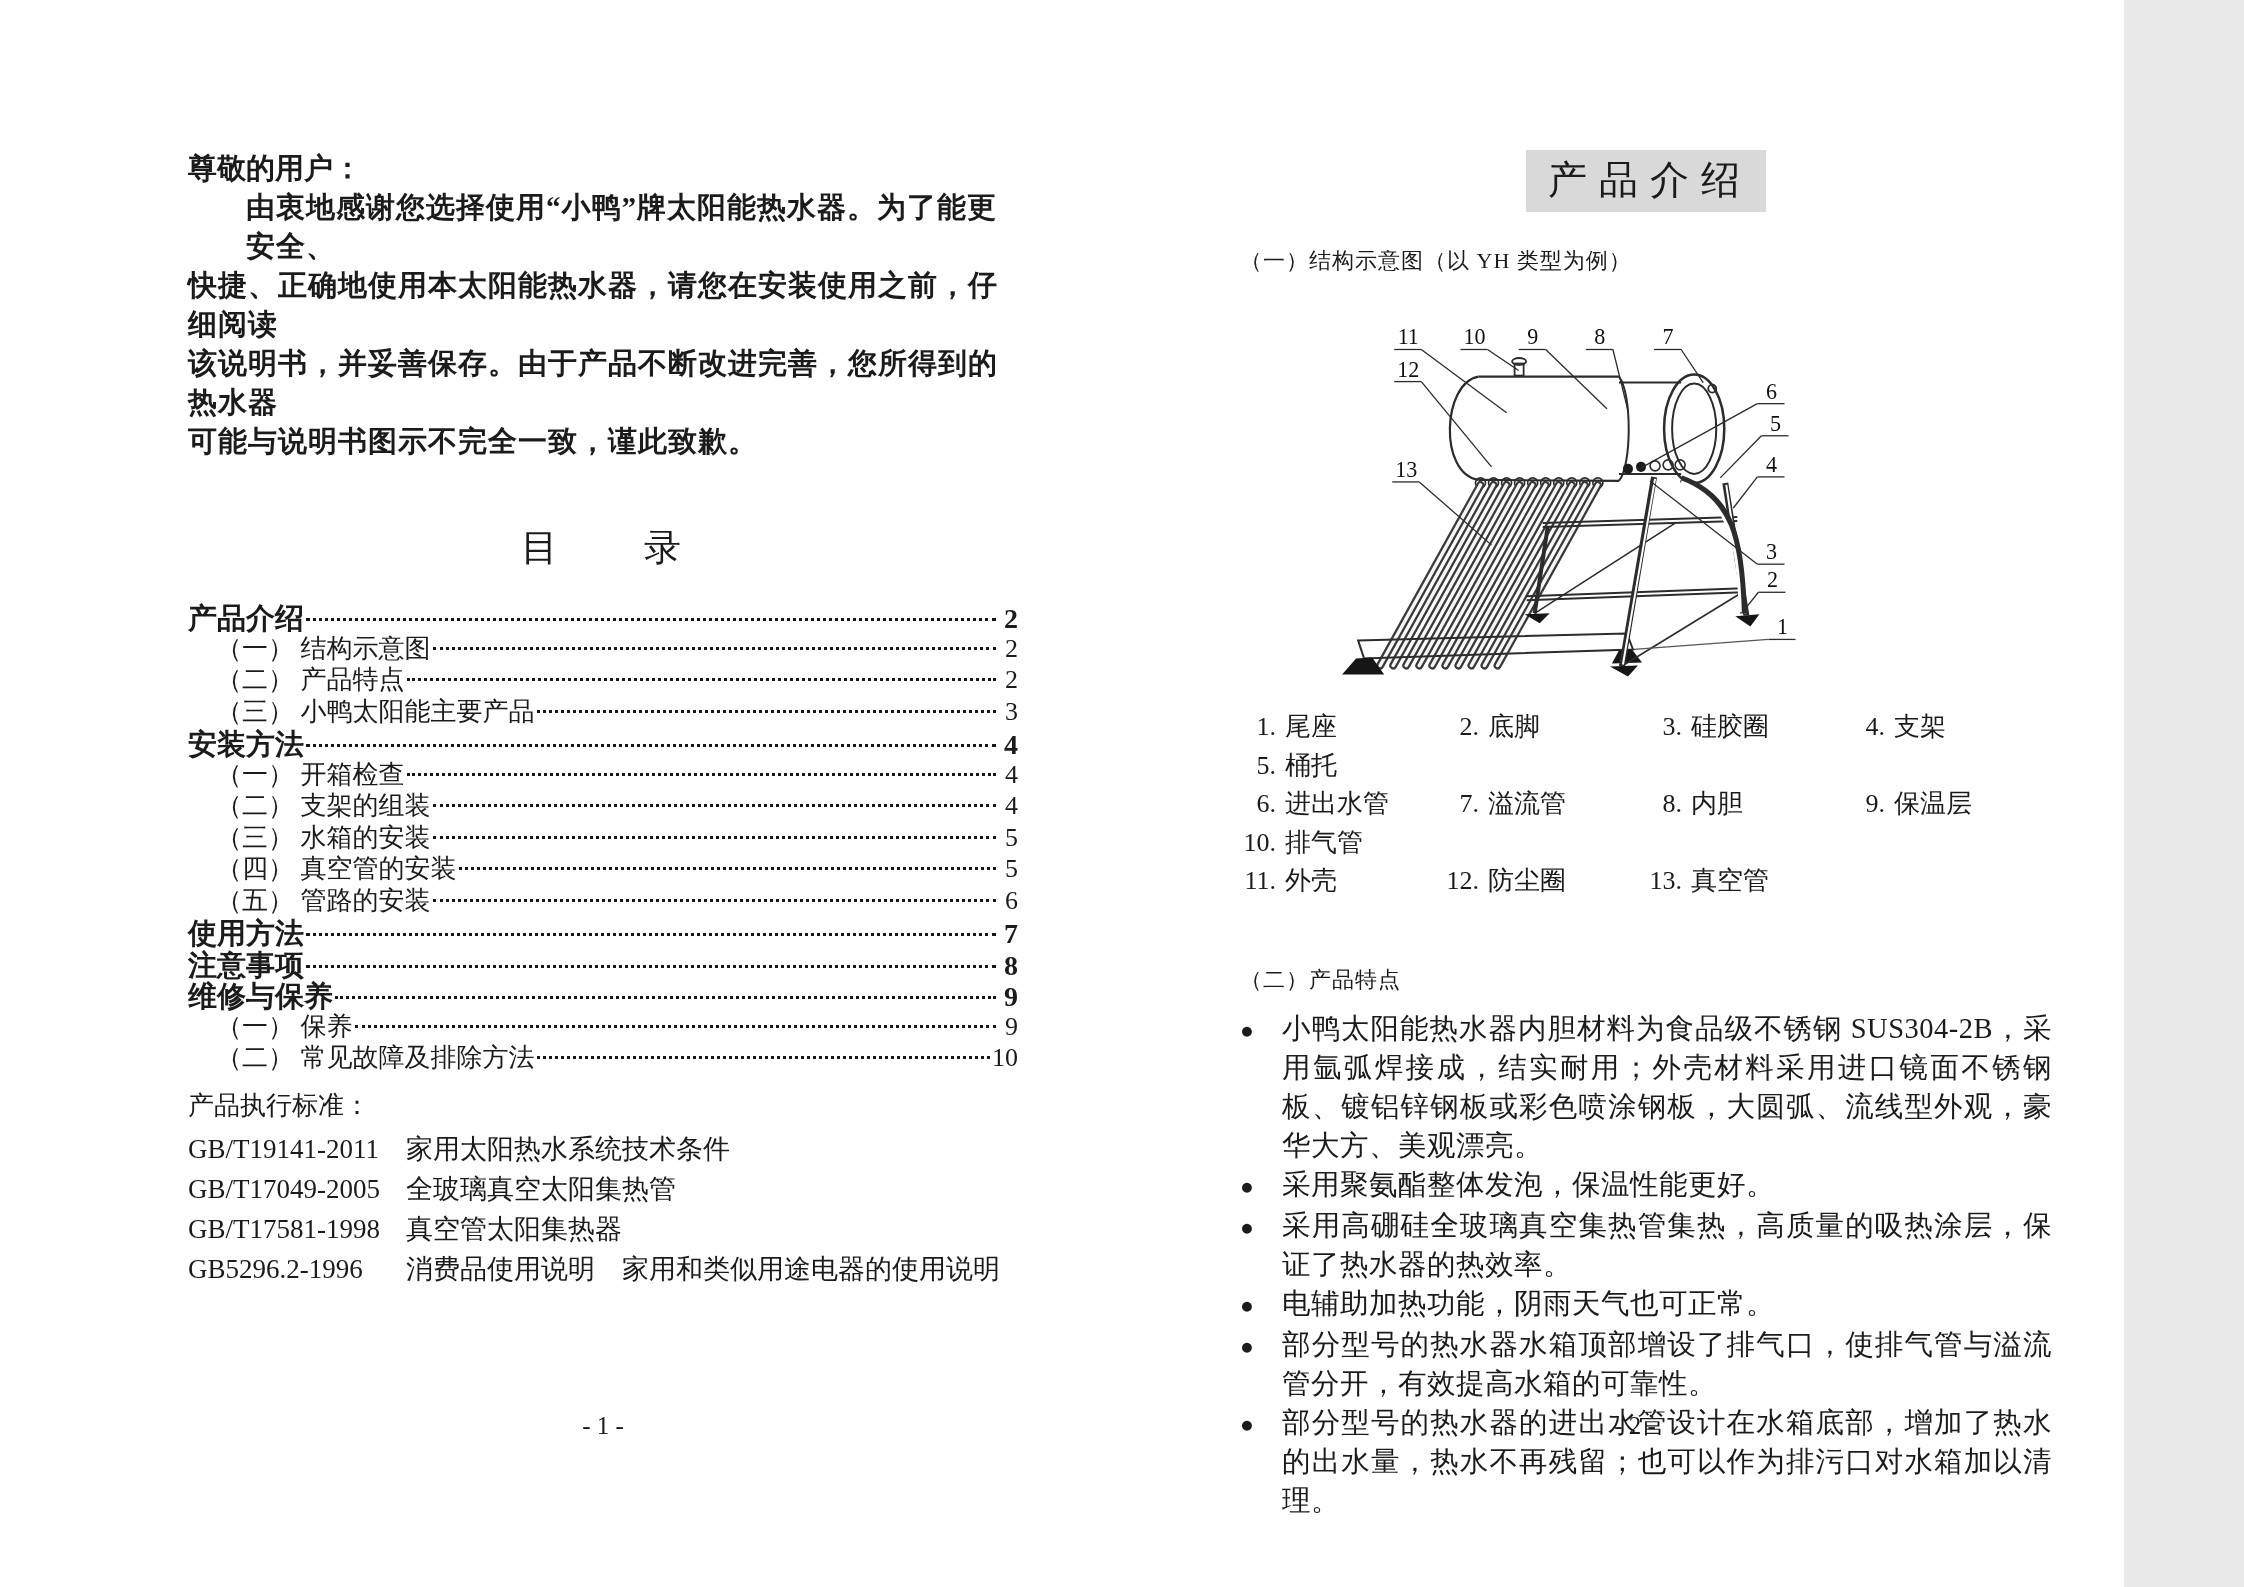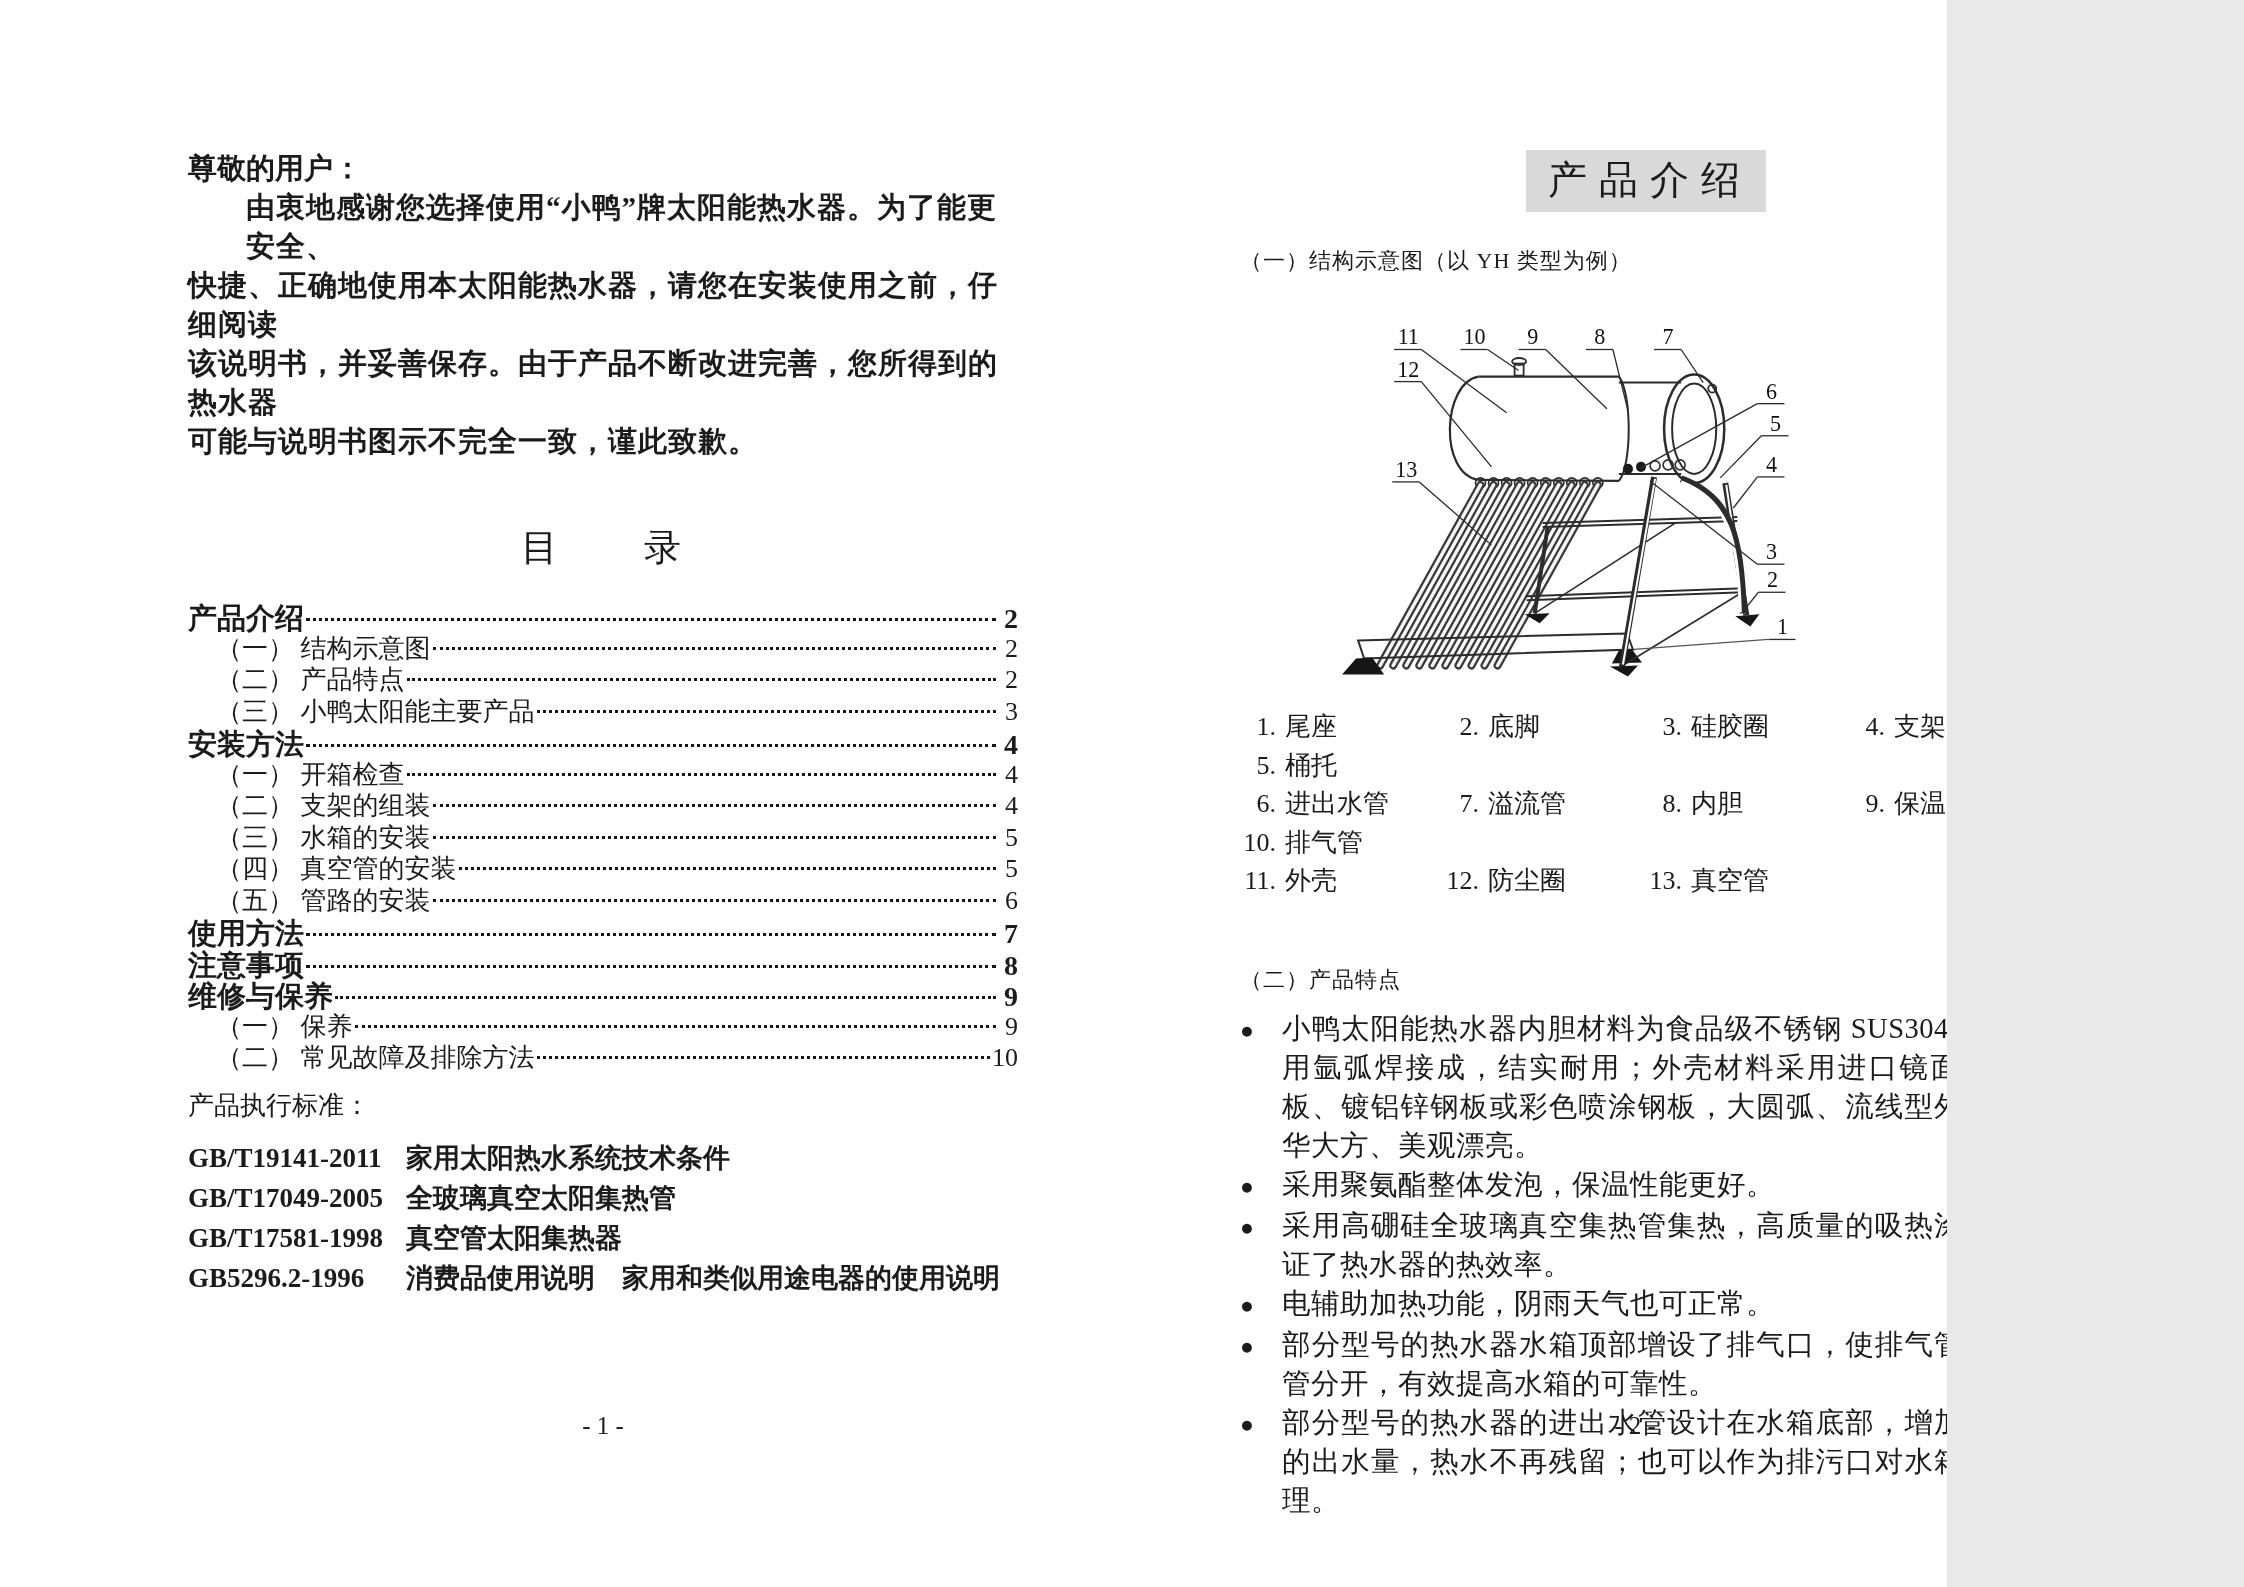--- a/index.html
+++ b/index.html
@@ -1,36 +1,36 @@
 <!DOCTYPE html>
 <html><head>
 <meta charset="utf-8">
 <style>
   html,body{margin:0;padding:0;background:#e9e9e9;}
   .sheet{
-    position:relative;width:1947px;height:1587px;background:#ffffff;
+    position:relative;width:2124px;height:1587px;background:#ffffff;
     font-family:"Liberation Serif","DejaVu Serif",serif;color:#1b1b1b;overflow:hidden;
   }
   
   .col-left{position:absolute;left:188px;top:148px;width:830px;}
   .salutation{font-size:29px;font-weight:700;line-height:40px;}
   .intro-line{font-size:29px;font-weight:700;line-height:39px;letter-spacing:1px;}
   .intro-line.indent{padding-left:58px;}
   .toc-title{margin-top:62px;text-align:center;font-size:37px;letter-spacing:4px;}
   .toc{margin-top:26px;}
   .toc-row{display:flex;align-items:baseline;height:31.5px;}
   .toc-row .leader{flex:1;border-bottom:3.5px dotted #161616;transform:translateY(-7px);margin:0 2px;}
   .toc-row.top .toc-label{font-size:29px;font-weight:700;}
   .toc-row.top .toc-page{font-size:28px;font-weight:700;}
   .toc-row.sub .toc-label{font-size:26px;padding-left:28px;}
   .toc-row.sub .toc-page{font-size:26px;}
   .toc-page{min-width:20px;text-align:right;}
   .after-sales{margin-top:128px;font-size:29px;font-weight:600;letter-spacing:1px;}
   .standards-title{margin-top:16px;font-size:26px;}
-  .standards{margin-top:15px;font-weight:bold;}
+  .standards{margin-top:6px;}
   .std-row{display:flex;font-size:27px;line-height:40px;}
   .std-code{width:218px;}
   .std-name{flex:1;}
   .footer{position:absolute;top:1412px;font-size:25px;text-align:center;}
   .footer.f1{left:188px;width:830px;}
   .footer.f2{left:1240px;width:790px;}
   
   .col-right{position:absolute;left:1240px;top:150px;width:812px;}
   .p2-title-wrap{text-align:center;}
   .p2-title{display:inline-block;background:#d9d9d9;font-size:39px;letter-spacing:12px;padding:3px 14px 5px 22px;}

